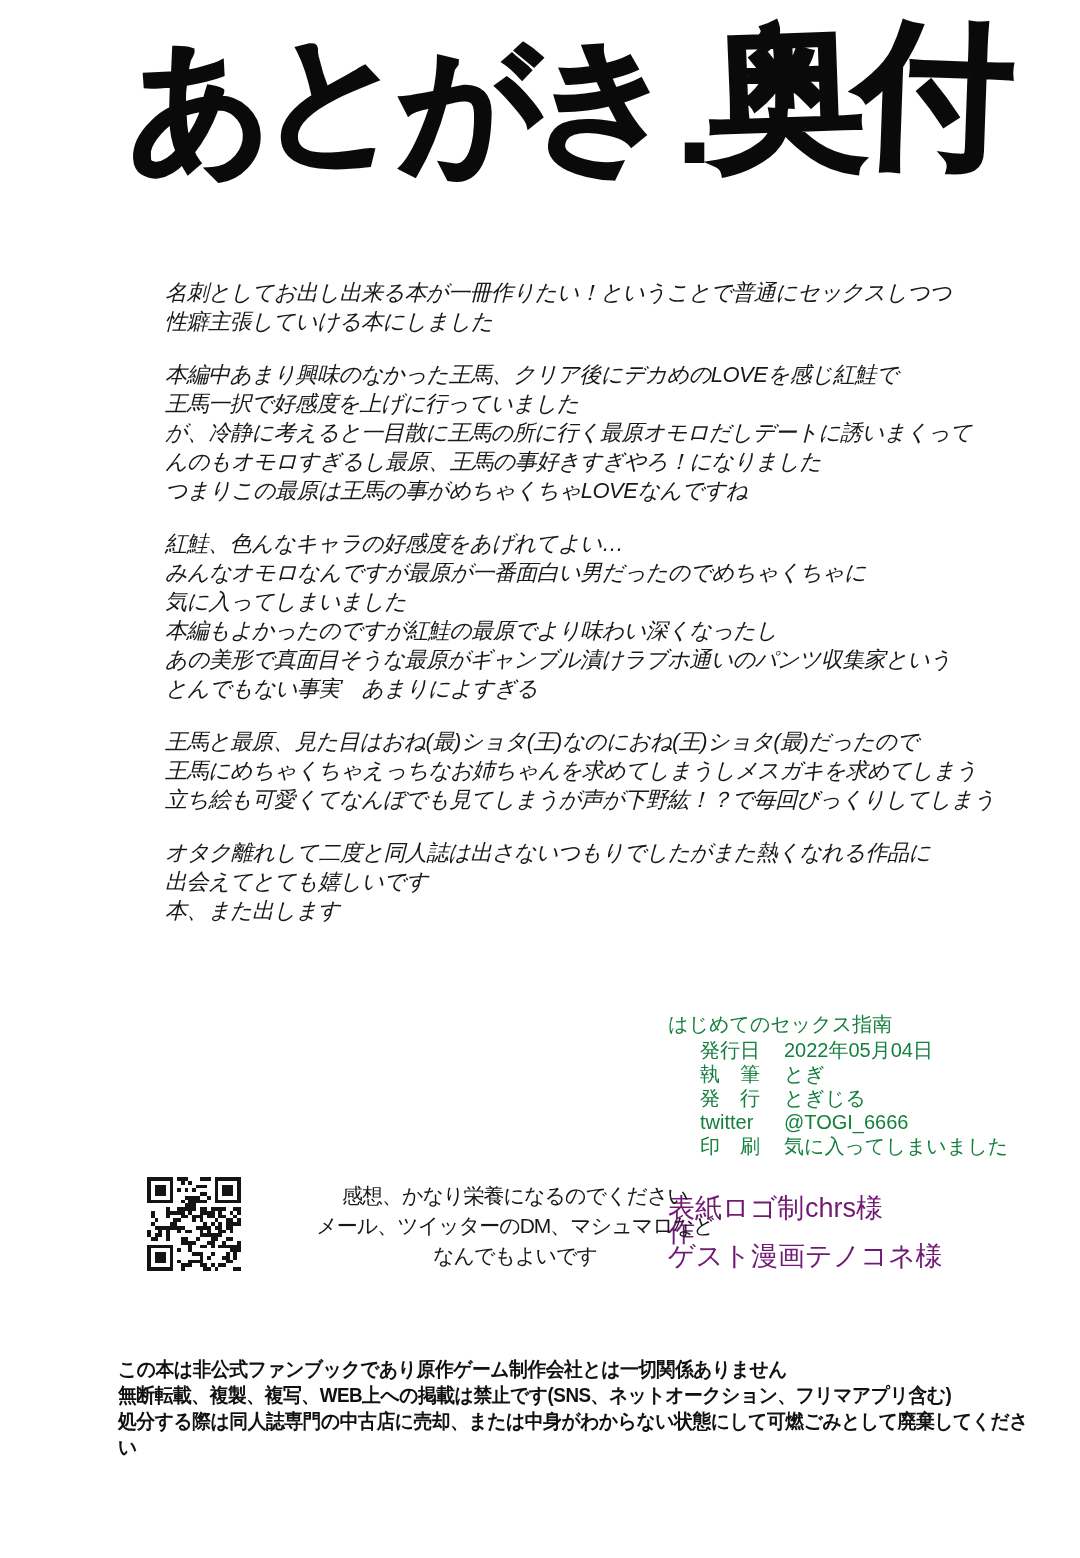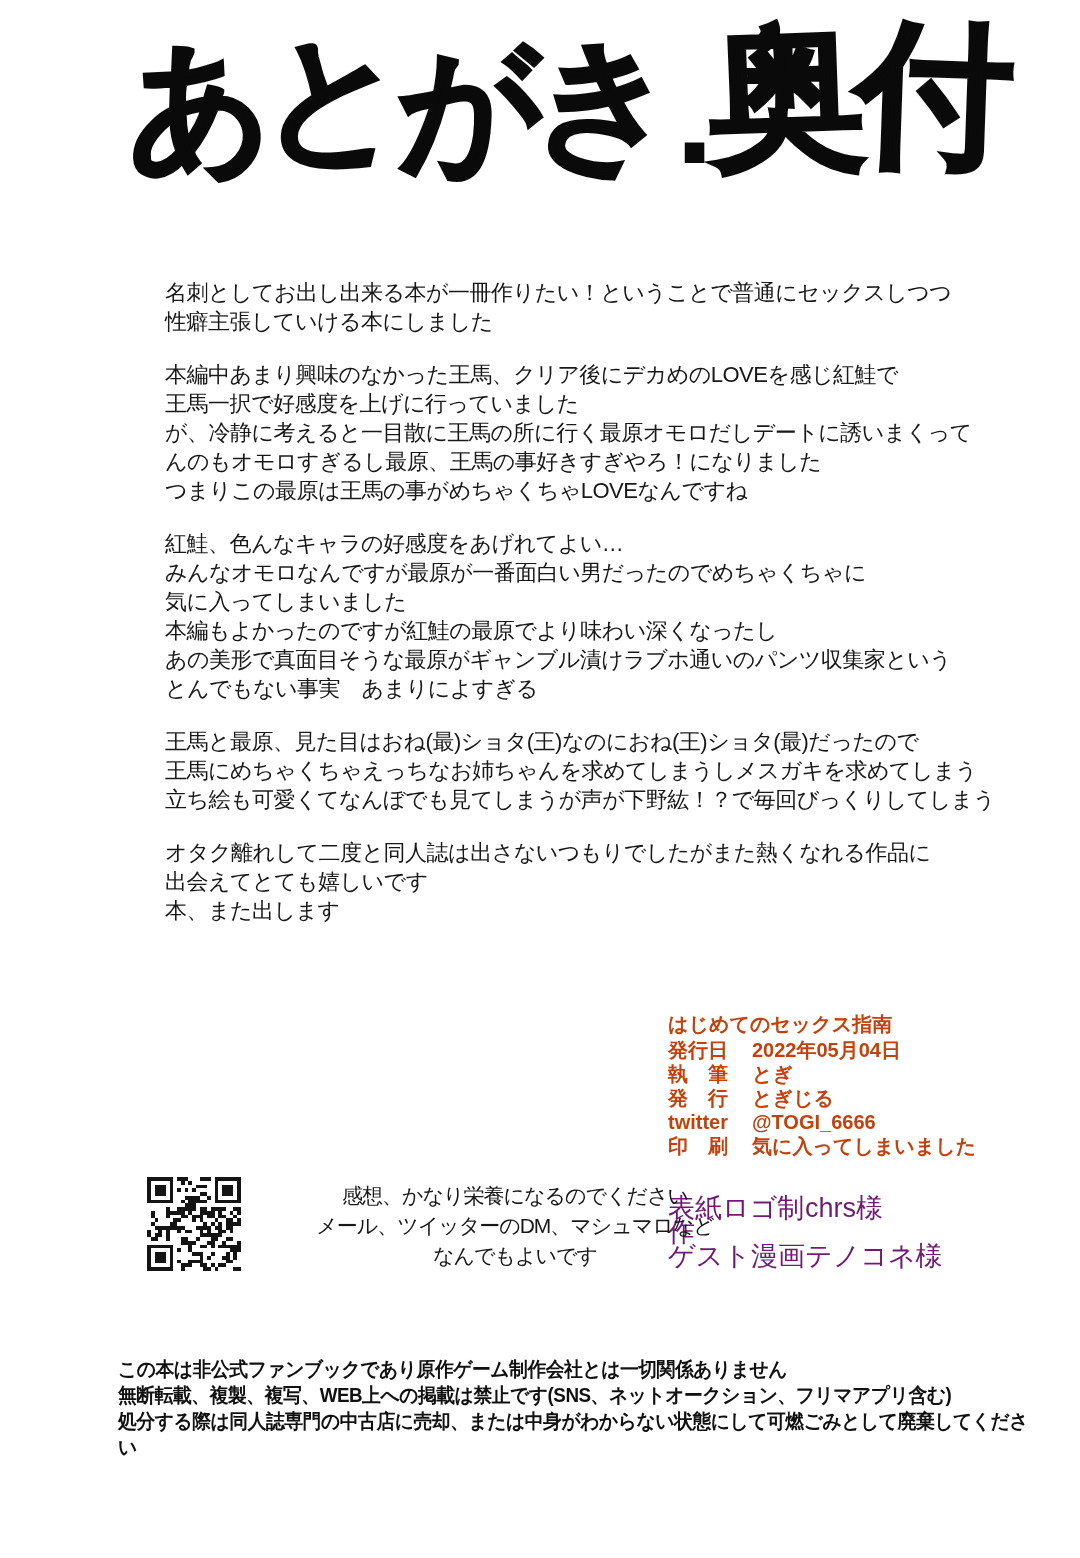--- a/index.html
+++ b/index.html
@@ -14,27 +14,27 @@
   .tc.c1{transform:rotate(2deg) translateY(-8px);}
   .tc.c2{transform:rotate(-2deg) translateY(2px);}
   .tc.c3{transform:rotate(3deg) translateY(-4px);}
   .tc.dot{font-size:96px;transform:translateY(-2px);margin:0 10px 0 14px;-webkit-text-stroke:6px #0a0a0a;}
   .tc.c5{font-size:158px;transform:rotate(-2deg);}
   .tc.c6{font-size:158px;transform:rotate(2deg) translateY(-2px);}
 
   
   .body-text{position:absolute;left:165px;top:278px;width:850px;
              font-size:22px;line-height:29px;letter-spacing:-0.5px;color:#181818;}
-  .body-text p{margin:0 0 24px 0;white-space:pre-line;}
+  .body-text p{margin:0 0 24px 0;white-space:pre-line;font-style:italic;}
 
   
   .colophon{position:absolute;left:668px;top:1012px;font-size:20px;line-height:24px;
-            font-weight:bold;color:#c2410c;}
+            font-weight:normal;color:#15803d;}
   .c-title{margin-bottom:2px;}
-  .c-row{display:flex;}
+  .c-row{display:flex;margin-left:32px;}
   .c-label{width:84px;flex:none;}
 
   
   .credits{position:absolute;left:668px;top:1196px;font-size:27px;line-height:24px;
            font-weight:normal;color:#701a75;}
   .cr-row{display:flex;}
   .cr-label{width:137px;flex:none;}
 
   
   .feedback{position:absolute;left:147px;top:1175px;height:110px;}

